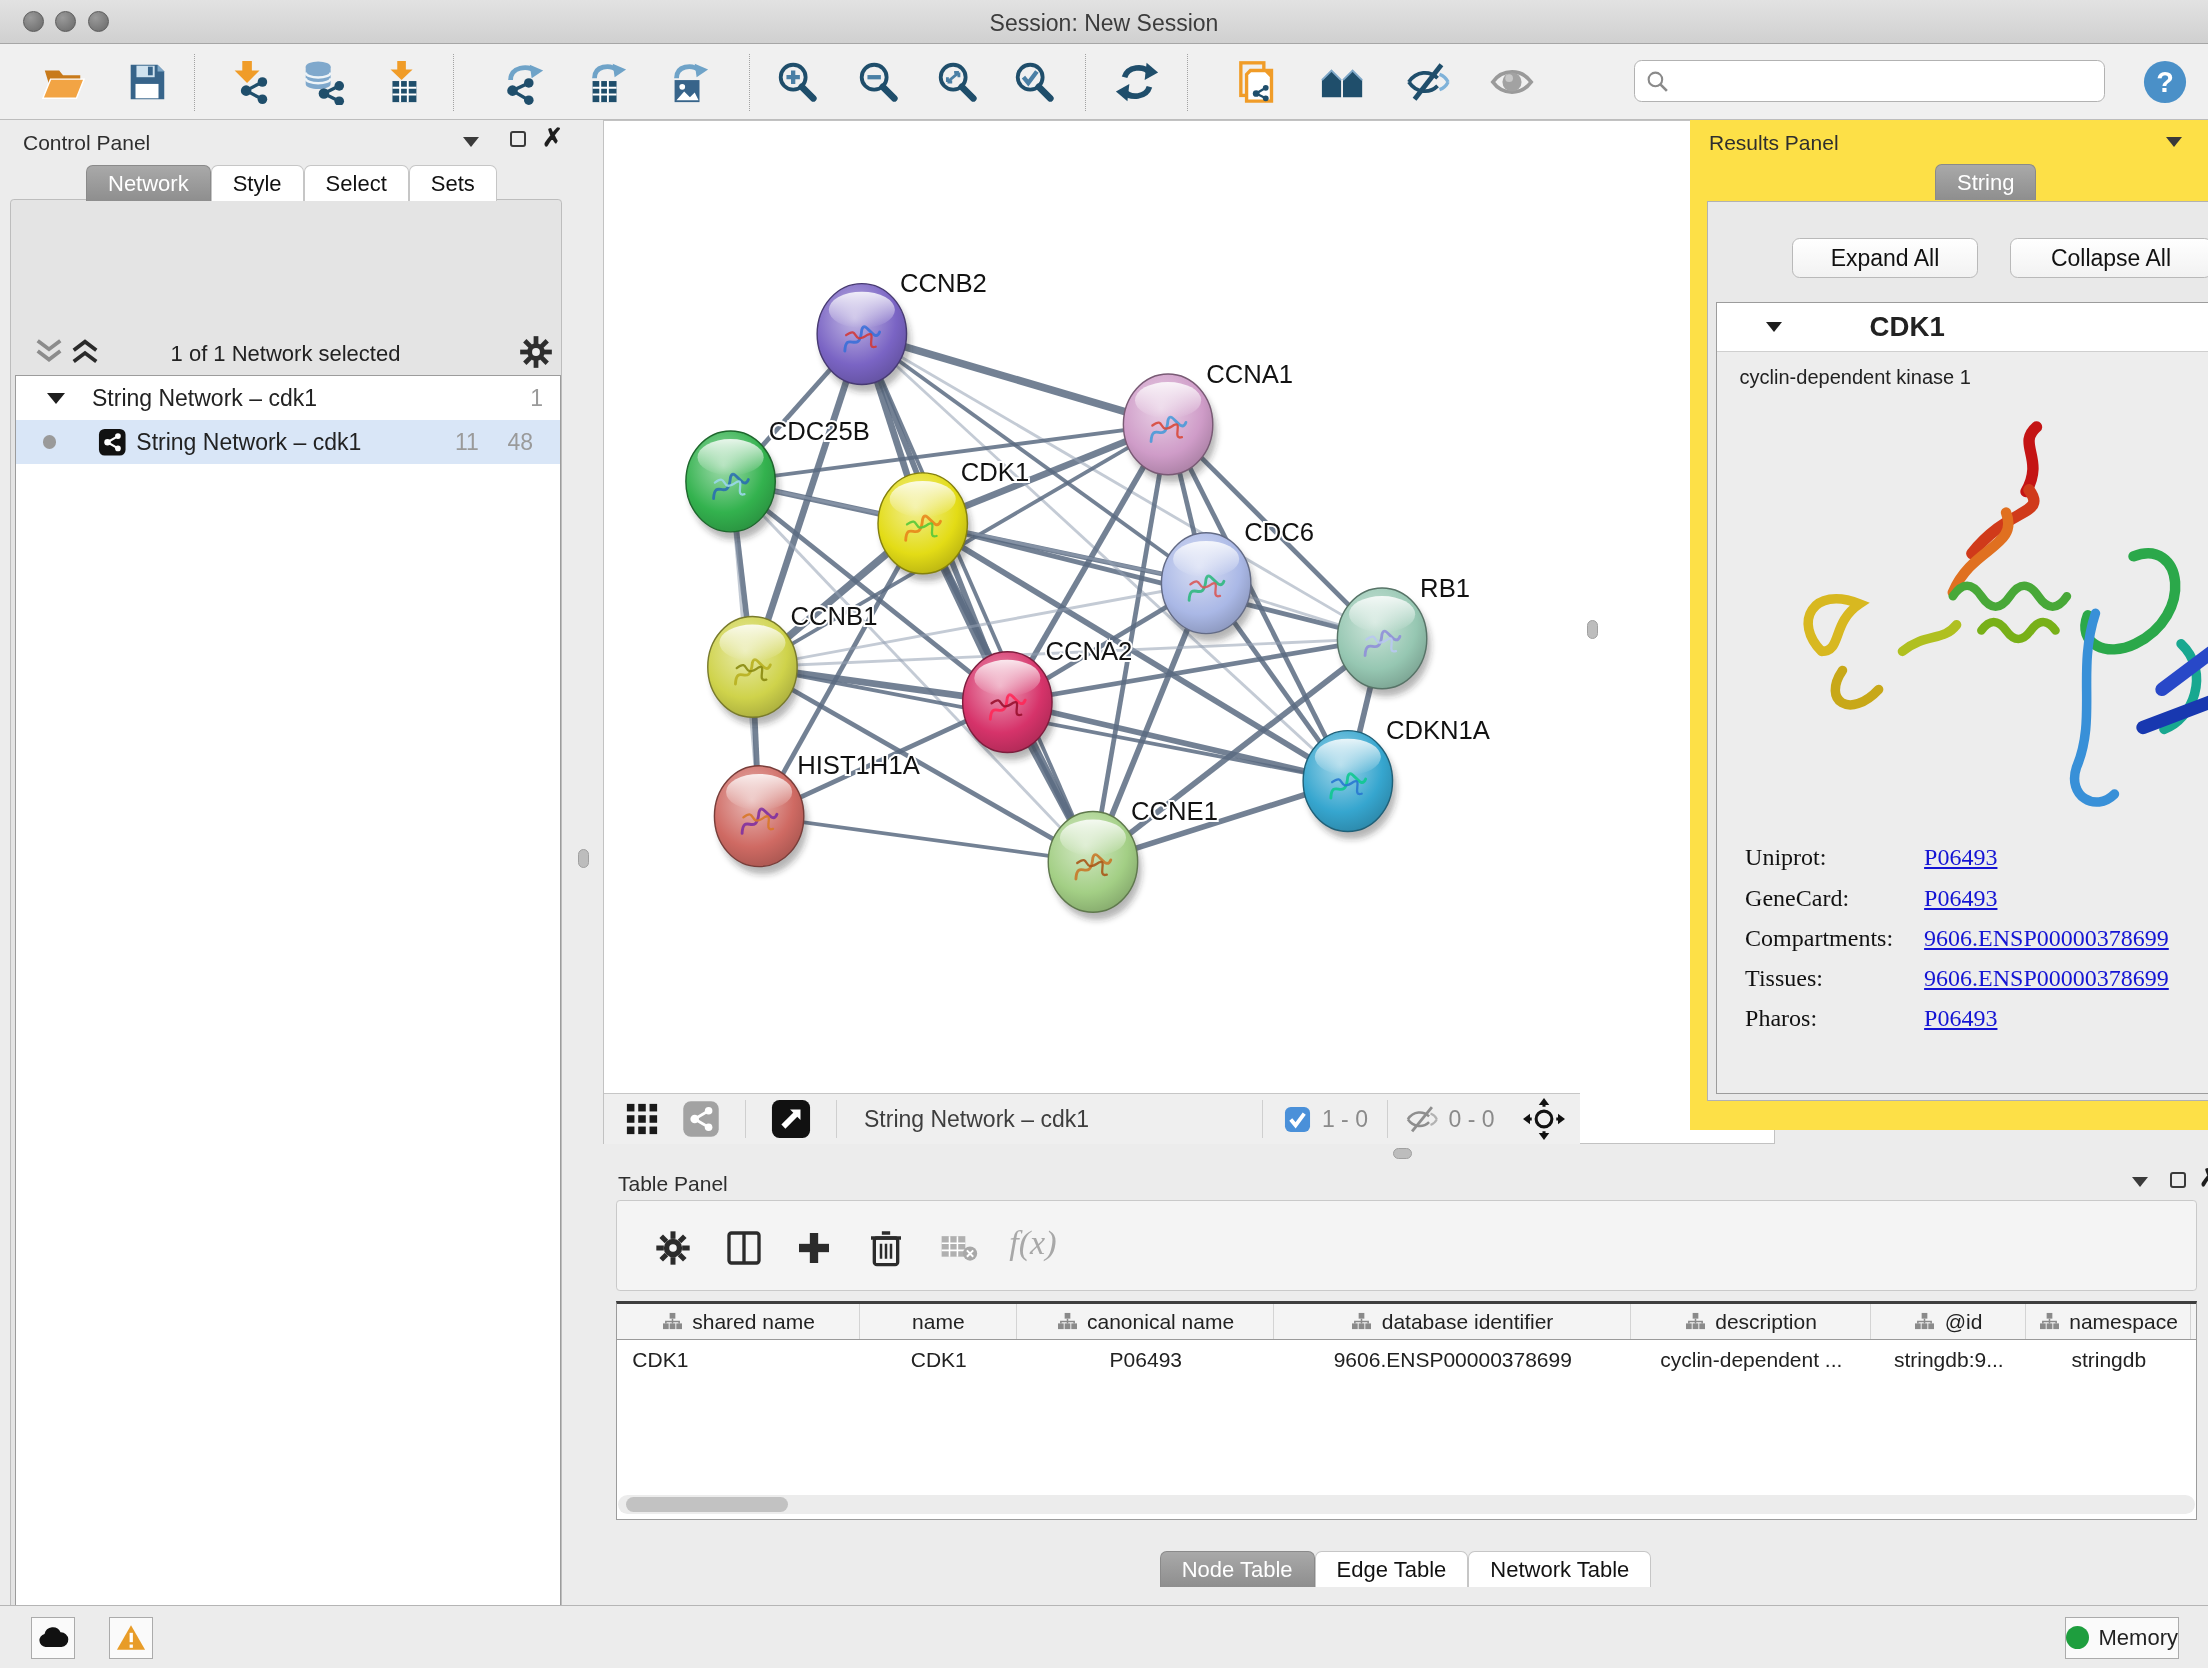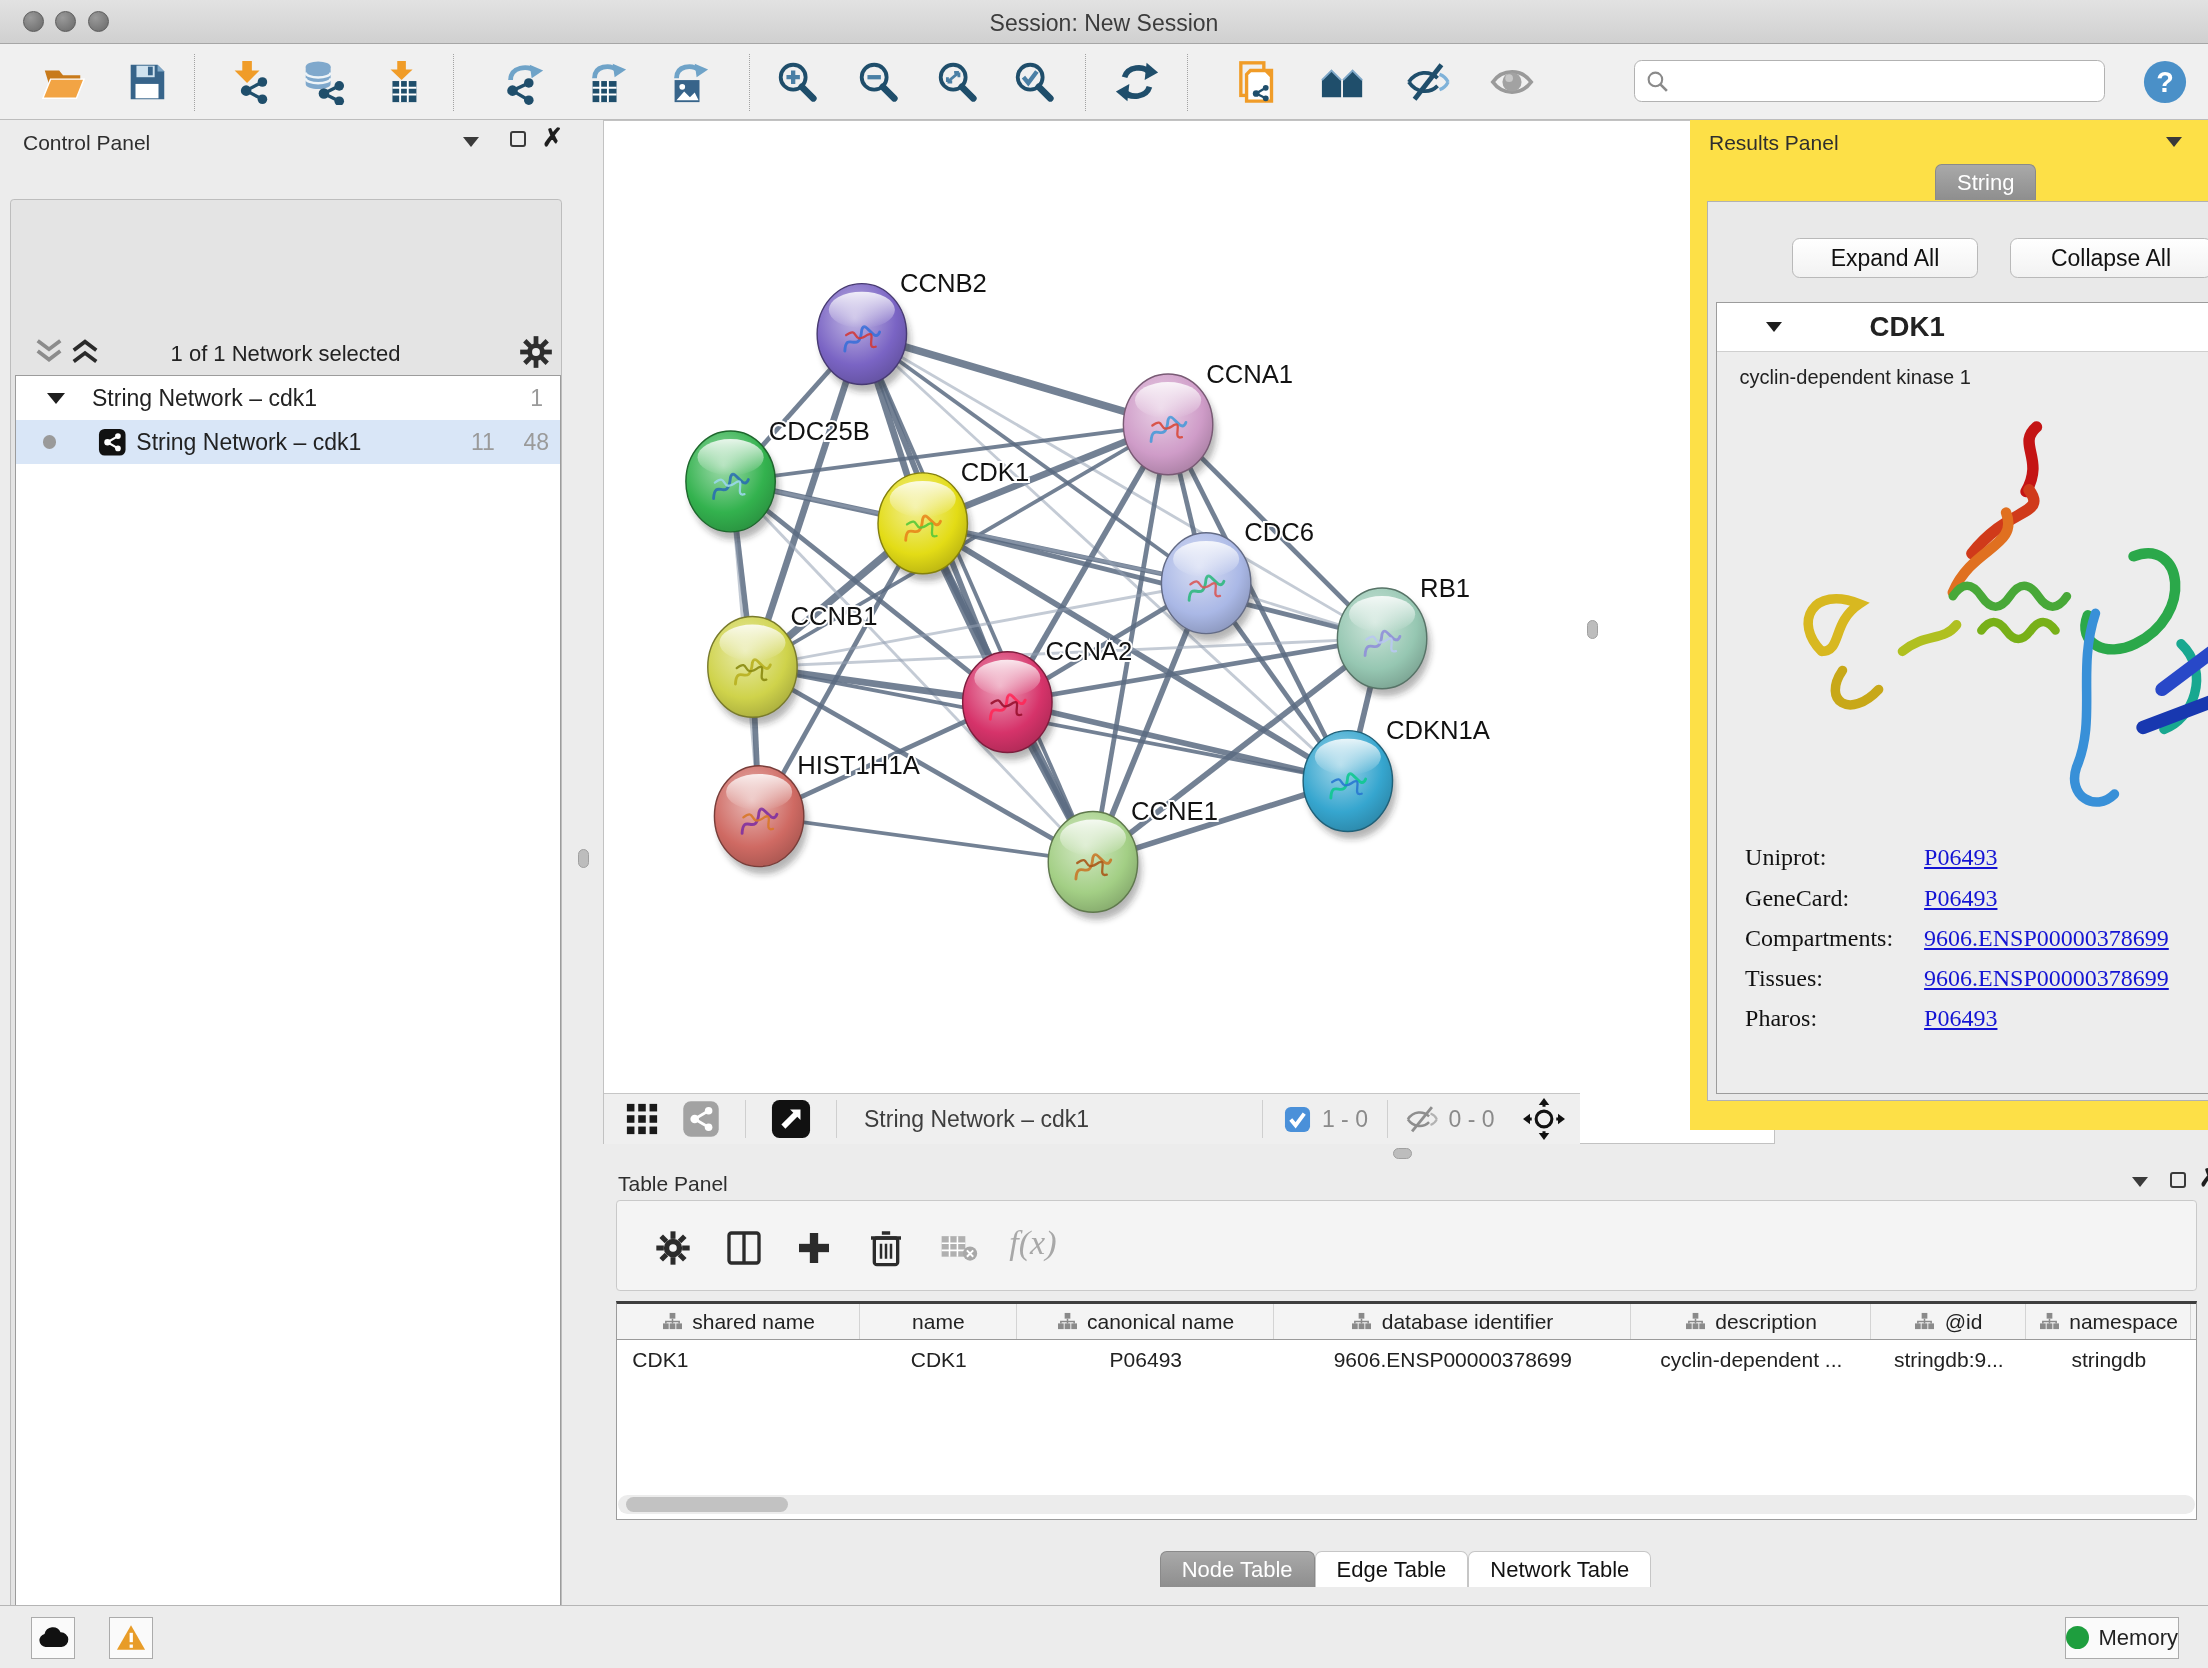--- a/index.html
+++ b/index.html
@@ -217,20 +217,26 @@
   </svg>
 </div>
 
 <div id="control-panel" class="abs">
   <div class="abs panel-title" style="left:23px; top:11.4px">Control Panel</div>
   <div class="abs win-caret" style="left:463px; top:17px"></div>
   <div class="abs win-float" style="left:510px; top:11.4px"></div>
   <div class="abs win-close" style="left:542px; top:7.6px">✗</div>
 
   <div id="cp-box" class="abs"></div>
+  <div id="cp-tabs" class="abs">
+      <div class="tab active">Network</div>
+      <div class="tab">Style</div>
+      <div class="tab">Select</div>
+      <div class="tab">Sets</div>
+    </div>
 
   <svg class="abs" style="left:32px; top:217px" width="34" height="32" viewBox="0 0 36 34">
     <path d="M6 4 18 13 30 4 M6 15 18 24 30 15" stroke="#8c8c8c" stroke-width="4" fill="none"></path>
   </svg>
   <svg class="abs" style="left:68px; top:217px" width="34" height="32" viewBox="0 0 36 34">
     <path d="M6 14 18 5 30 14 M6 26 18 17 30 26" stroke="#2a2a2a" stroke-width="4" fill="none"></path>
   </svg>
   <div class="abs" style="left:124px; top:221px; width:323px; text-align:center; font-size:22px; color:#222">1 of 1 Network selected</div>
   <svg class="abs" style="left:517px; top:213px" width="38" height="38" viewBox="0 0 48 48">
     <g fill="#2e2e2e">
@@ -257,21 +263,21 @@
       <div style="width:13.3px;height:13.3px;border-radius:50%;background:#9a9a9a;margin-left:27px"></div>
       <svg style="margin-left:42px" width="28.5" height="28.5" viewBox="0 0 30 30">
         <rect x="1" y="1" width="28" height="28" rx="6" fill="#111111"></rect>
         <circle cx="10" cy="15" r="3.4" fill="#ffffff"></circle>
           <circle cx="21" cy="8.5" r="3" fill="#ffffff"></circle>
           <circle cx="21" cy="21.5" r="3" fill="#ffffff"></circle>
         <path d="M10 15 21 8.5 M10 15 21 21.5" stroke="#ffffff" stroke-width="2.2"></path>
       </svg>
       <span style="margin-left:9.5px">String Network – cdk1</span>
       <span class="count" style="margin-left:auto">11</span>
-      <span class="count" style="margin-left:28.5px;margin-right:11px">48</span>
+      <span class="count" style="margin-left:28.5px;margin-right:27px">48</span>
     </div>
   </div>
 </div>
 
 <div class="abs split-dot" style="left:578px; top:849px"></div>
 
 <div id="network-region" class="abs">
   <svg id="network-svg" class="abs" style="left:0;top:0" width="976" height="972" viewBox="0 0 1026 1022">
       <defs>
         <filter id="soft" x="-40%" y="-40%" width="180%" height="180%">

